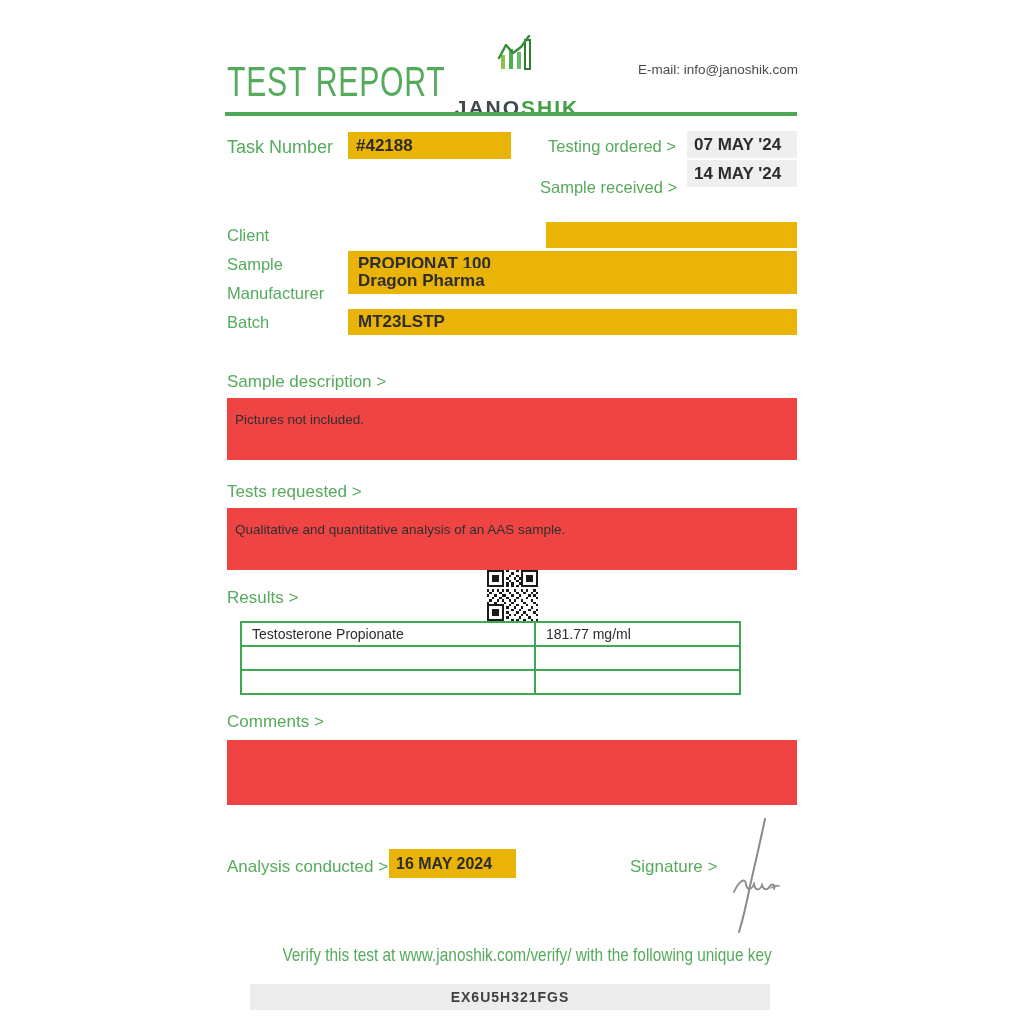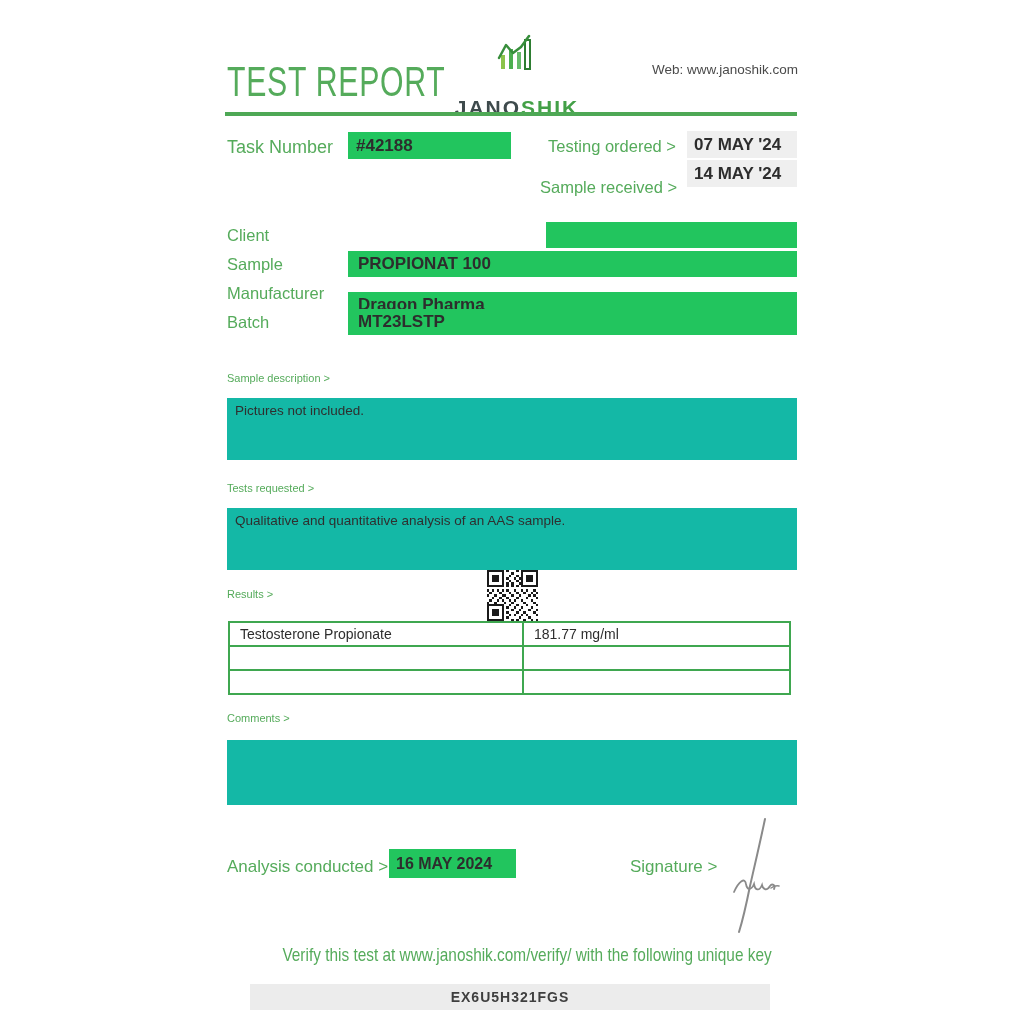--- a/index.html
+++ b/index.html
@@ -12,26 +12,26 @@
     left:227px;top:58px;font-size:42px;color:#55ab5b;letter-spacing:1px;
     transform:scaleX(0.72);transform-origin:left top;white-space:nowrap;font-weight:400;
   }
   .logo-block{left:452px;top:33px;width:130px;text-align:center;}
   .logo-word{font-size:21px;font-weight:bold;letter-spacing:2px;margin-top:17px;}
   .logo-dark{color:#3e4a4c;}
   .logo-green{color:#43a047;}
   .contact{left:598px;top:59px;width:200px;text-align:right;font-size:13.5px;color:#4a4a4a;line-height:1.65;}
   .header-rule{left:225px;top:112px;width:572px;height:4px;background:#4ea855;}
   .label{font-size:16.5px;color:#55ab5b;white-space:nowrap;}
-  .field{background:#22c55e;}
+  .field{background:#eab308;}
   .val{font-weight:bold;color:#2d2d2d;font-size:17px;}
   .inforow-field{left:348px;width:449px;height:26px;line-height:26px;padding-left:10px;box-sizing:border-box;}
-  .sec-head{font-size:11px;color:#55ab5b;white-space:nowrap;}
-  .graybox{left:227px;width:570px;background:#14b8a6;box-sizing:border-box;padding:5px 8px;font-size:13.5px;color:#2f2f2f;}
-  .results-table{left:228px;top:621px;width:563px;border-collapse:collapse;table-layout:fixed;}
+  .sec-head{font-size:17px;color:#55ab5b;white-space:nowrap;}
+  .graybox{left:227px;width:570px;background:#ef4444;box-sizing:border-box;padding:14px 8px;font-size:13.5px;color:#2f2f2f;}
+  .results-table{left:240px;top:621px;width:501px;border-collapse:collapse;table-layout:fixed;}
   .results-table td{
     border:2px solid #3fa750;height:22px;font-size:14px;color:#2d2d2d;
     padding:0 4px 0 10px;vertical-align:middle;white-space:nowrap;overflow:hidden;
   }
   .date-box{background:#efefef;box-sizing:border-box;}
   .verify-wrap{left:225px;top:944px;width:572px;text-align:center;}
   .verify-text{
     display:inline-block;font-size:19px;color:#55ab5b;white-space:nowrap;
     transform:scaleX(0.81);transform-origin:center top;
   }
@@ -55,21 +55,21 @@
       <rect x="34" y="7" width="5" height="29" fill="none" stroke="#2e7d32" stroke-width="2"></rect>
       <path d="M8 25 L15 12 L22 20 L30 14 L38 3" fill="none" stroke="#388e3c" stroke-width="2.5" stroke-linejoin="round" stroke-linecap="round"></path>
     </svg>
   </span>
   <div class="logo-word">
     <span class="logo-dark">JANO</span><span class="logo-green">SHIK</span>
   </div>
 </div>
 
 <div class="abs contact">
-  <div>Web: www.janoshik.com</div>
+  <div>E-mail: info@janoshik.com</div>
 </div>
 
 <div class="abs header-rule"></div>
 
 <div class="abs label" style="left:227px;top:137px;font-size:18px;">Task Number</div>
 <div class="abs field" style="left:348px;top:132px;width:163px;height:27px;">
   <span class="val" style="display:block;line-height:27px;padding-left:8px;">#42188</span>
 </div>
 
 <div class="abs label" style="left:540px;top:137px;width:136px;text-align:right;">Testing ordered  &gt;</div>
@@ -87,21 +87,21 @@
   <div class="redaction"></div>
   <span class="val"></span>
 </div>
 
 <div class="abs label" style="left:227px;top:255px;">Sample</div>
 <div class="abs field inforow-field" style="top:251px;">
   <span class="val">PROPIONAT 100</span>
 </div>
 
 <div class="abs label" style="left:227px;top:284px;">Manufacturer</div>
-<div class="abs field inforow-field" style="top:292px;">
+<div class="abs field inforow-field" style="top:268px;">
   <span class="val">Dragon Pharma</span>
 </div>
 
 <div class="abs label" style="left:227px;top:313px;">Batch</div>
 <div class="abs field inforow-field" style="top:309px;">
   <span class="val">MT23LSTP</span>
 </div>
 
 <div class="abs sec-head" style="left:227px;top:372px;">Sample description &gt;</div>
 <div class="abs graybox" style="top:398px;height:62px;">

